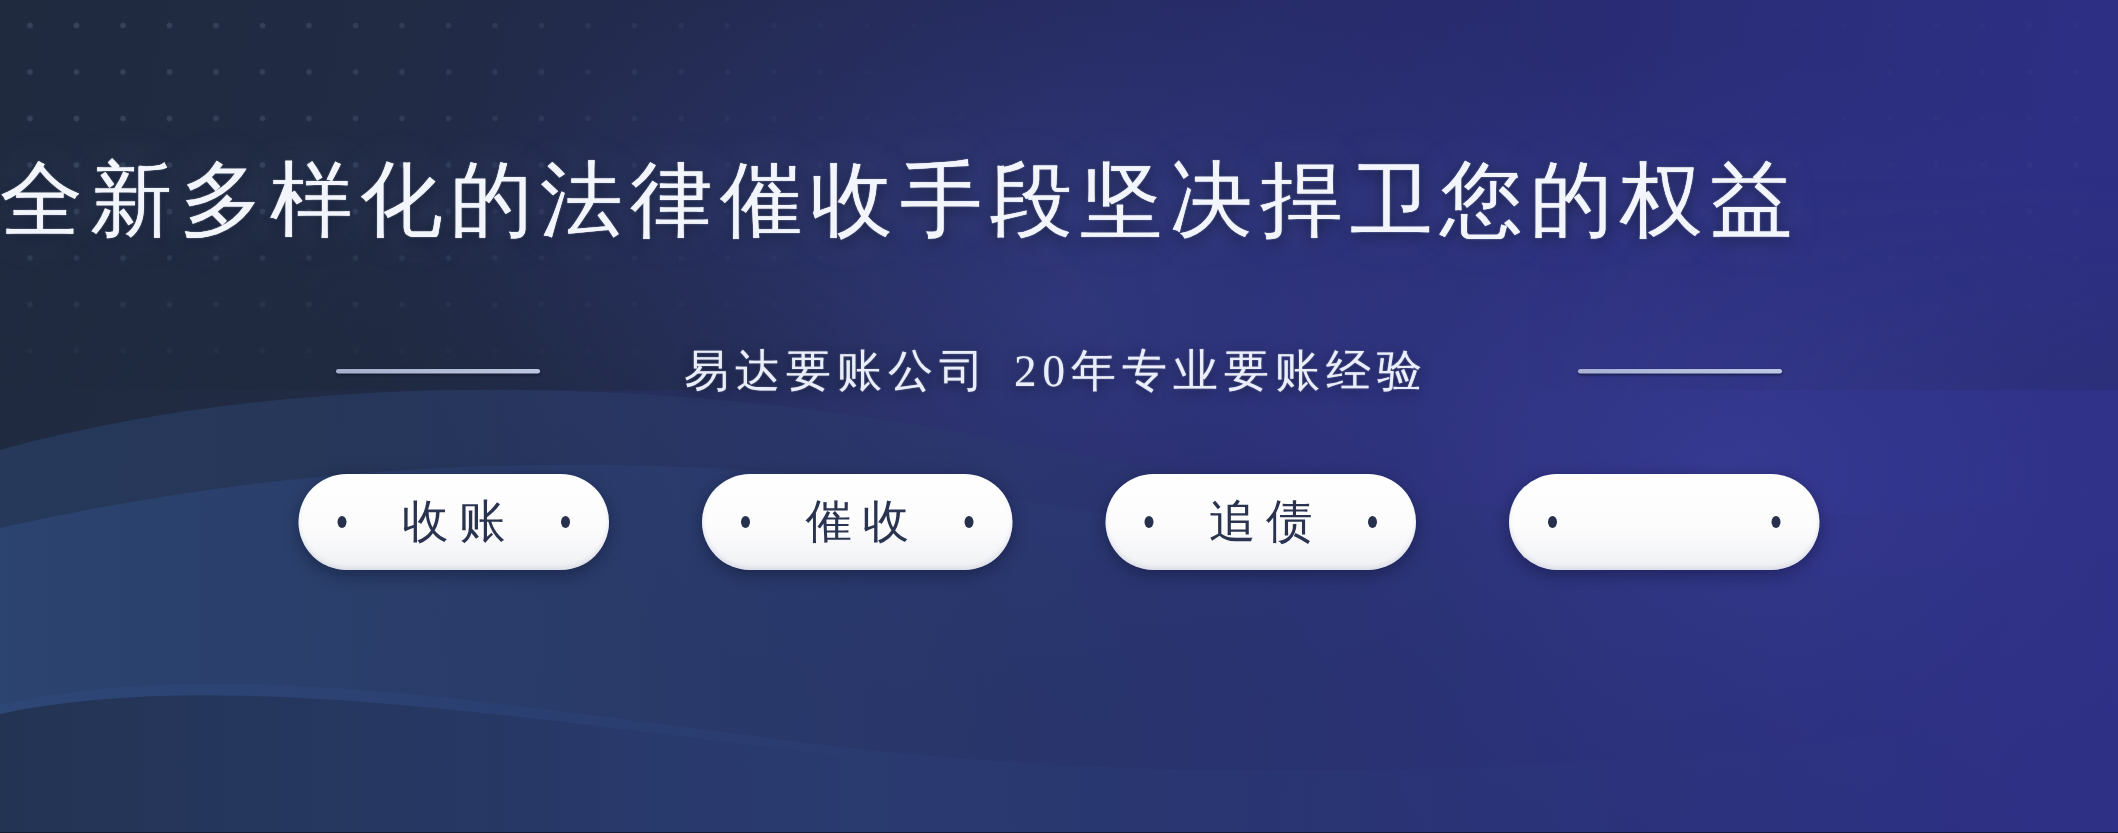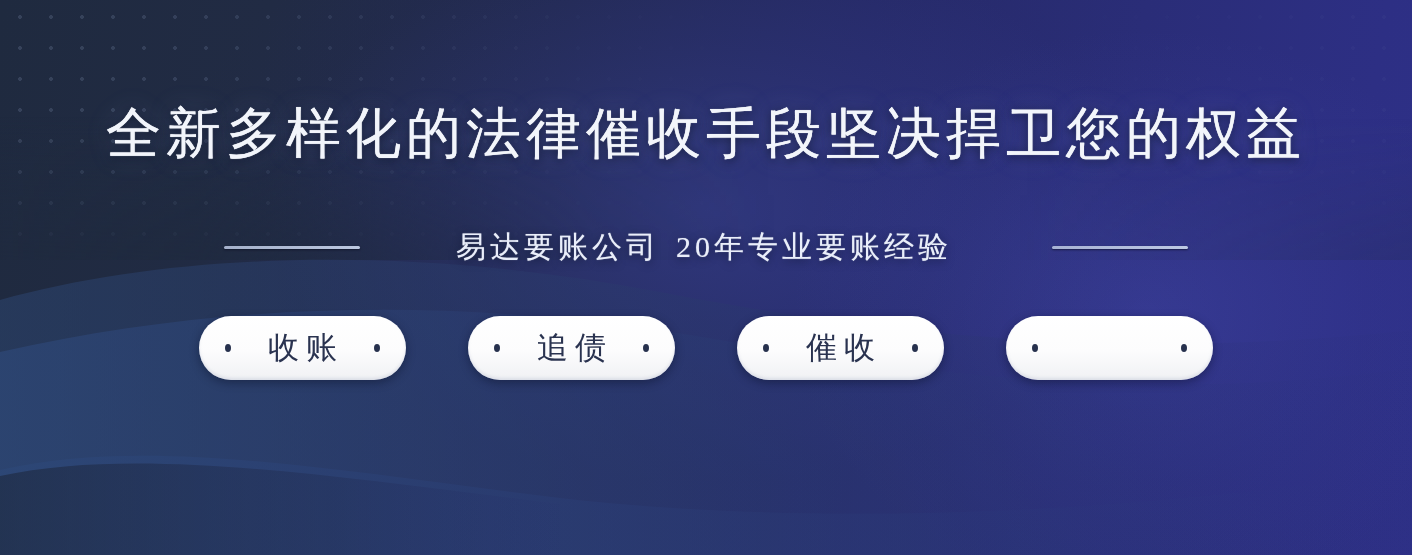--- a/index.html
+++ b/index.html
@@ -106,21 +106,20 @@
   .waves { position: absolute; inset: 0; }
   .waves svg { display: block; width: 1412px; height: 555px; }
 
   
 
   .content {
     position: absolute;
     inset: 0;
     display: flex;
     flex-direction: column;
-    align-items: center;
   }
 
   .headline {
     margin-top: 104px;
     font-size: 55px;
     line-height: 1.1;
     letter-spacing: 5px;
     color: #f2f5fb;
     white-space: nowrap;
     text-shadow:
@@ -260,27 +259,27 @@
     <div class="pill-row">
 
       <div class="pill">
         <span class="dot left"></span>
         <span class="pill-label">收账</span>
         <span class="dot right"></span>
       </div>
 
       <div class="pill">
         <span class="dot left"></span>
+        <span class="pill-label">催收</span>
+        <span class="dot right"></span>
+      </div>
+
+      <div class="pill">
+        <span class="dot left"></span>
         <span class="pill-label">追债</span>
-        <span class="dot right"></span>
-      </div>
-
-      <div class="pill">
-        <span class="dot left"></span>
-        <span class="pill-label">催收</span>
         <span class="dot right"></span>
       </div>
 
       <div class="pill">
         <span class="dot left"></span>
         <span class="dot right"></span>
       </div>
 
     </div>
   </div>

